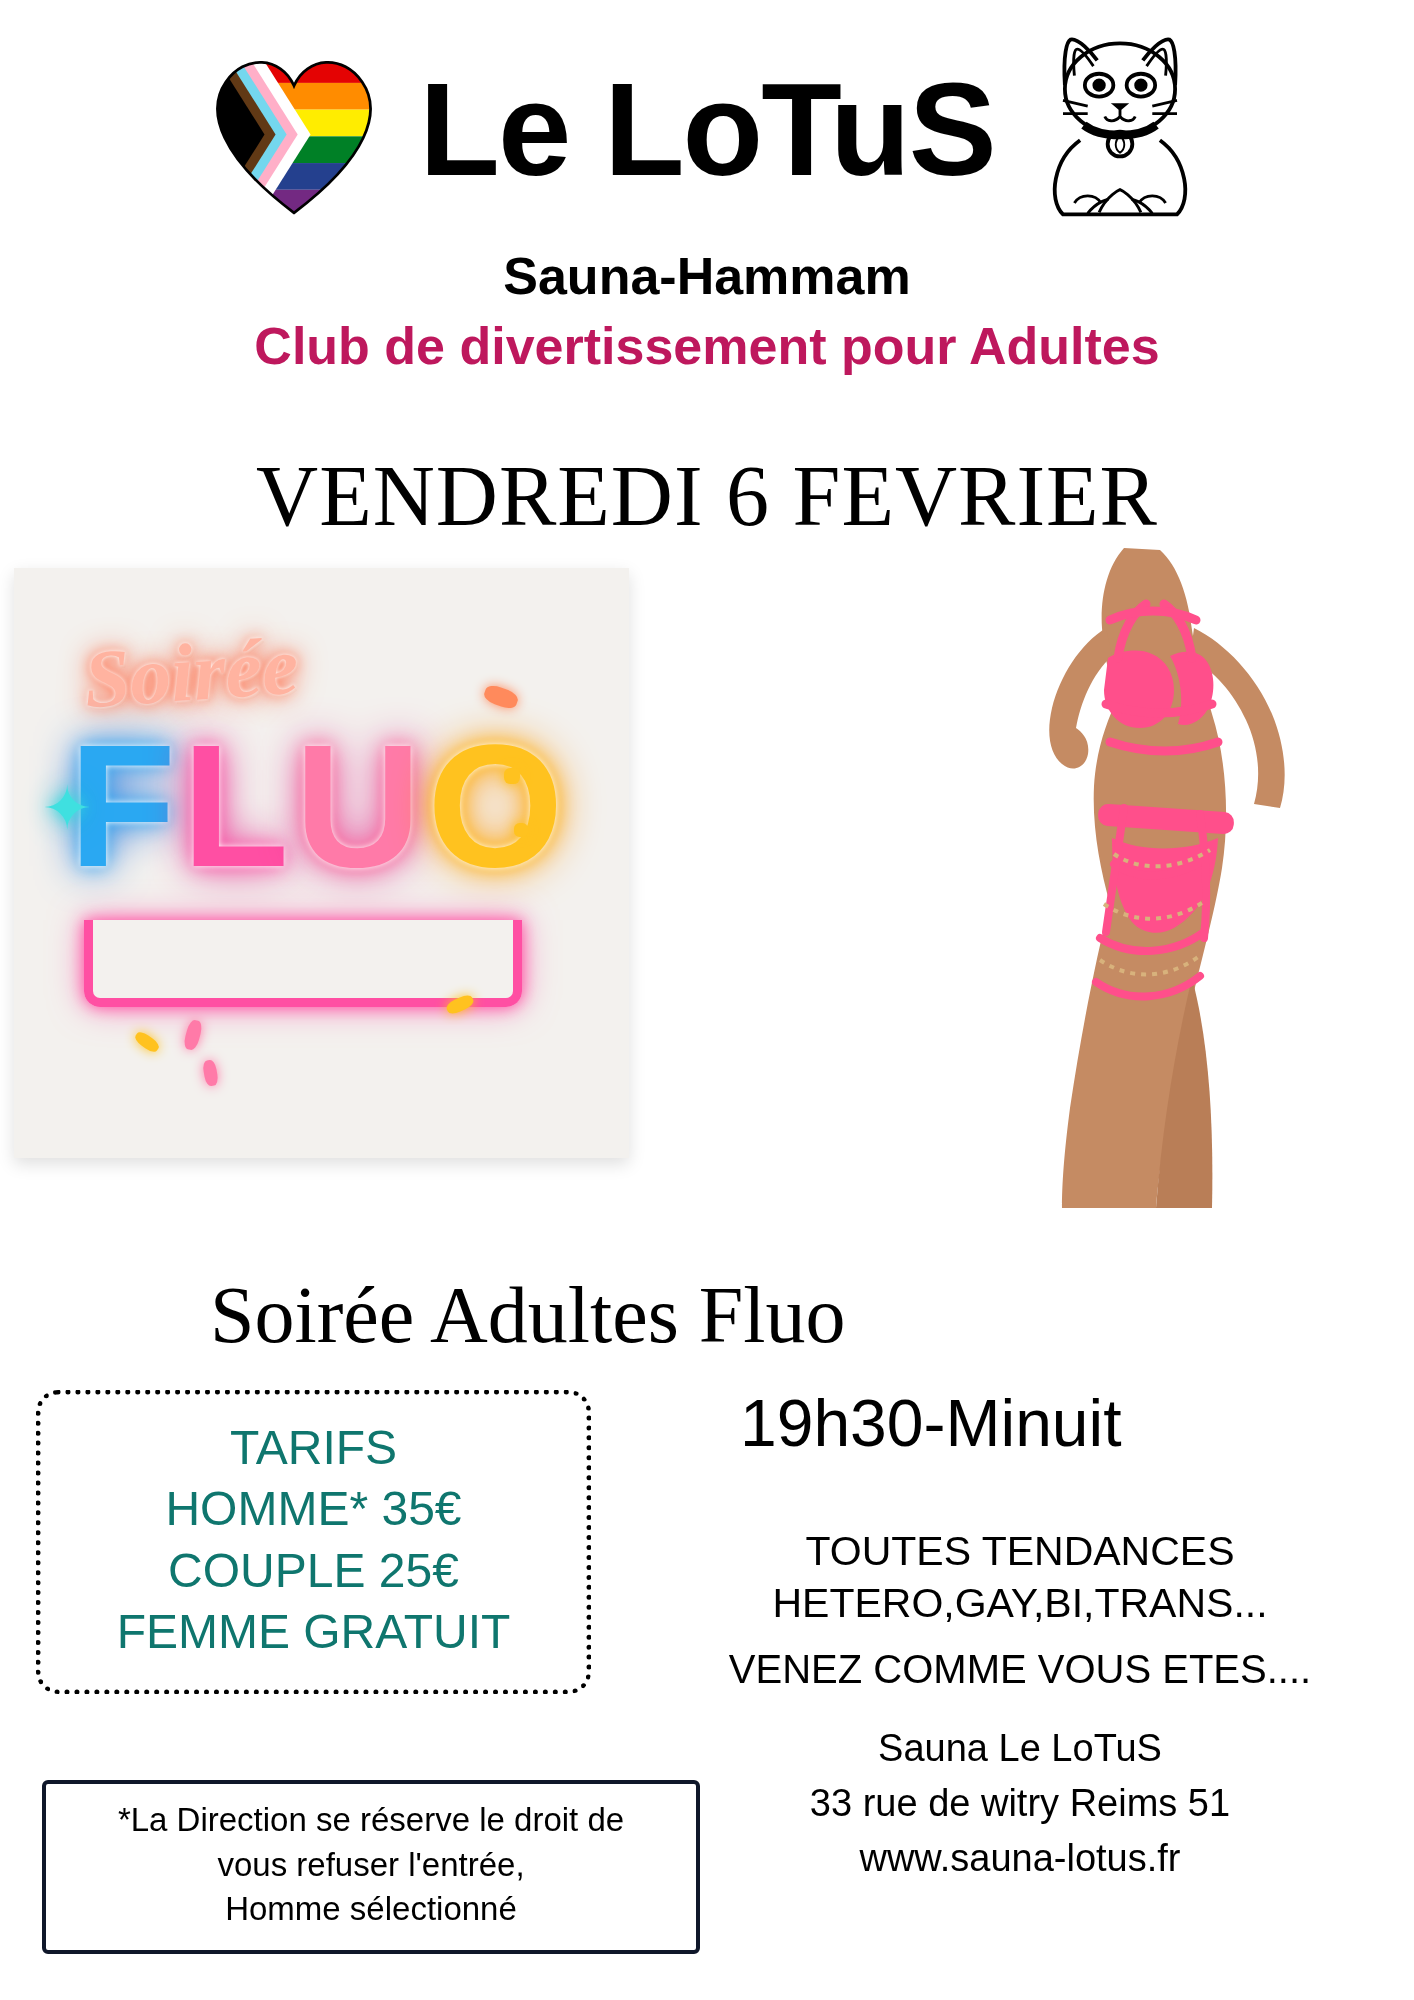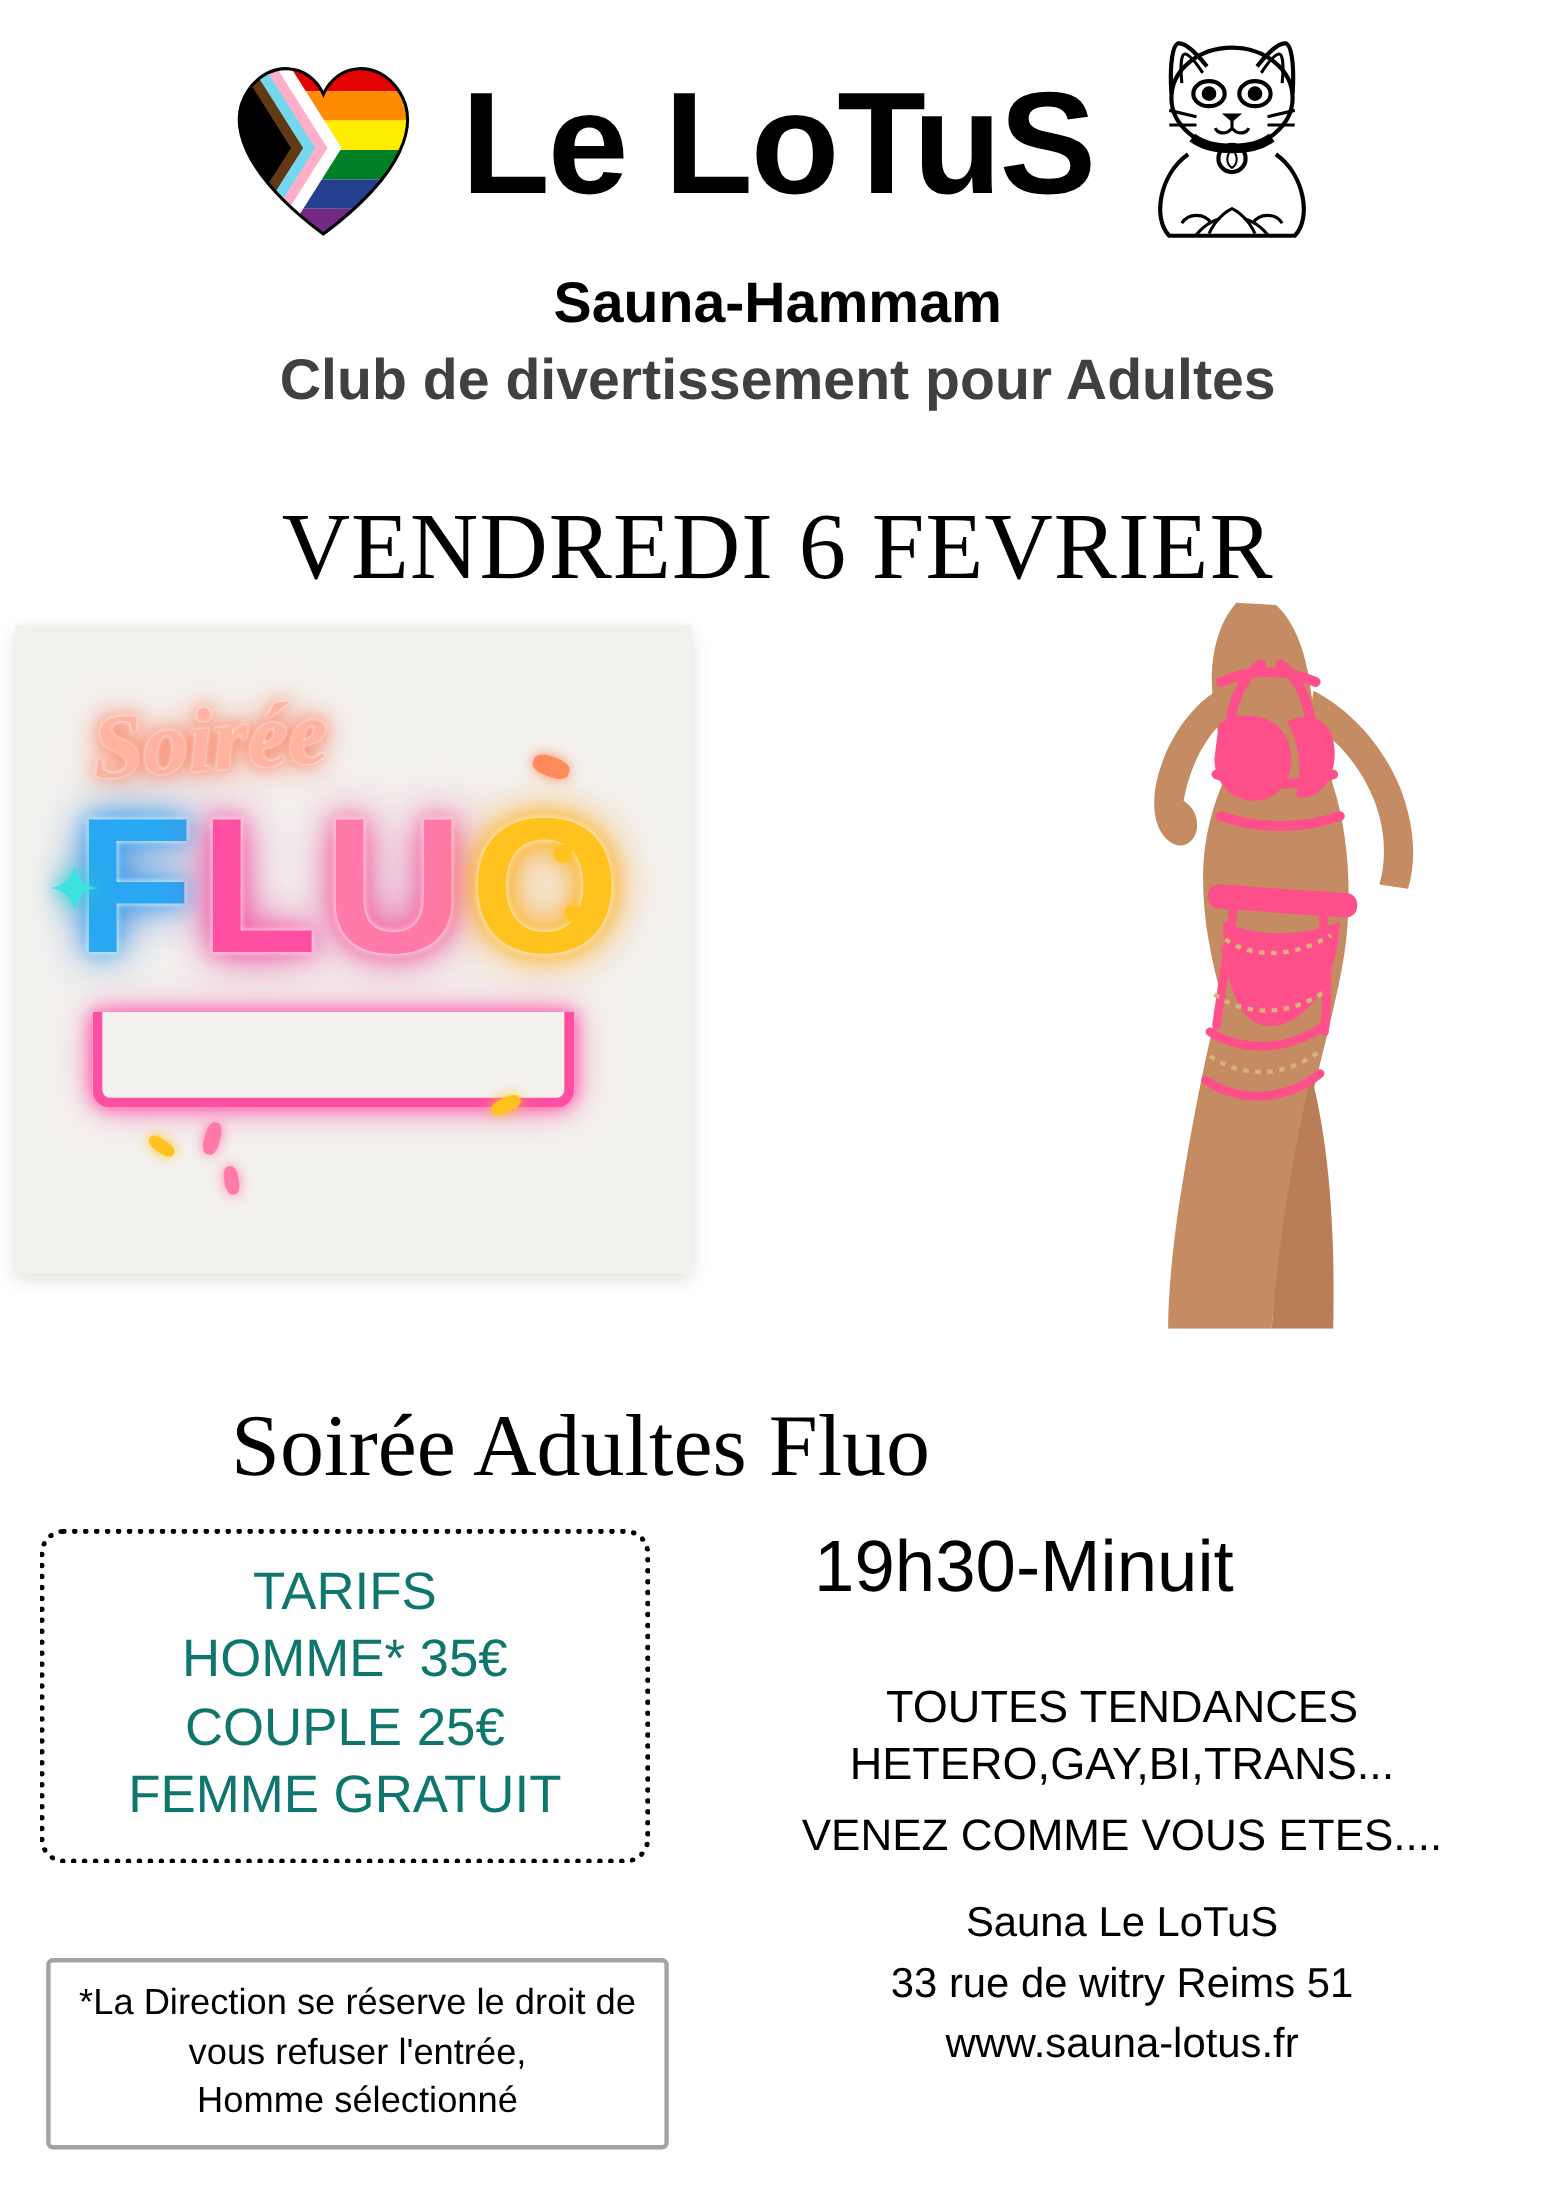--- a/index.html
+++ b/index.html
@@ -56,21 +56,21 @@
     font-weight: bold;
     font-size: 52px;
     margin-top: 16px;
     color: #000;
   }
   .subtitle2 {
     text-align: center;
     font-weight: bold;
     font-size: 52px;
     margin-top: 10px;
-    color: #404040;
+    color: #be185d;
   }
 
   
   .date-line {
     text-align: center;
     font-family: "Liberation Serif", serif;
     font-size: 86px;
     letter-spacing: 1px;
     margin-top: 70px;
     color: #000;
@@ -201,22 +201,22 @@
     font-size: 48px;
     line-height: 1.28;
     color: #0f766e;
   }
 
   
   .disclaimer-box {
     position: absolute;
     left: 42px;
     top: 1780px;
-    width: 566px;
-    border: 4px solid #a3a3a3;
+    width: 658px;
+    border: 4px solid #0f172a;
     border-radius: 6px;
     padding: 14px 16px 18px;
     text-align: center;
     box-sizing: border-box;
   }
   .disclaimer-box div {
     font-size: 33px;
     line-height: 1.35;
     color: #000;
   }

